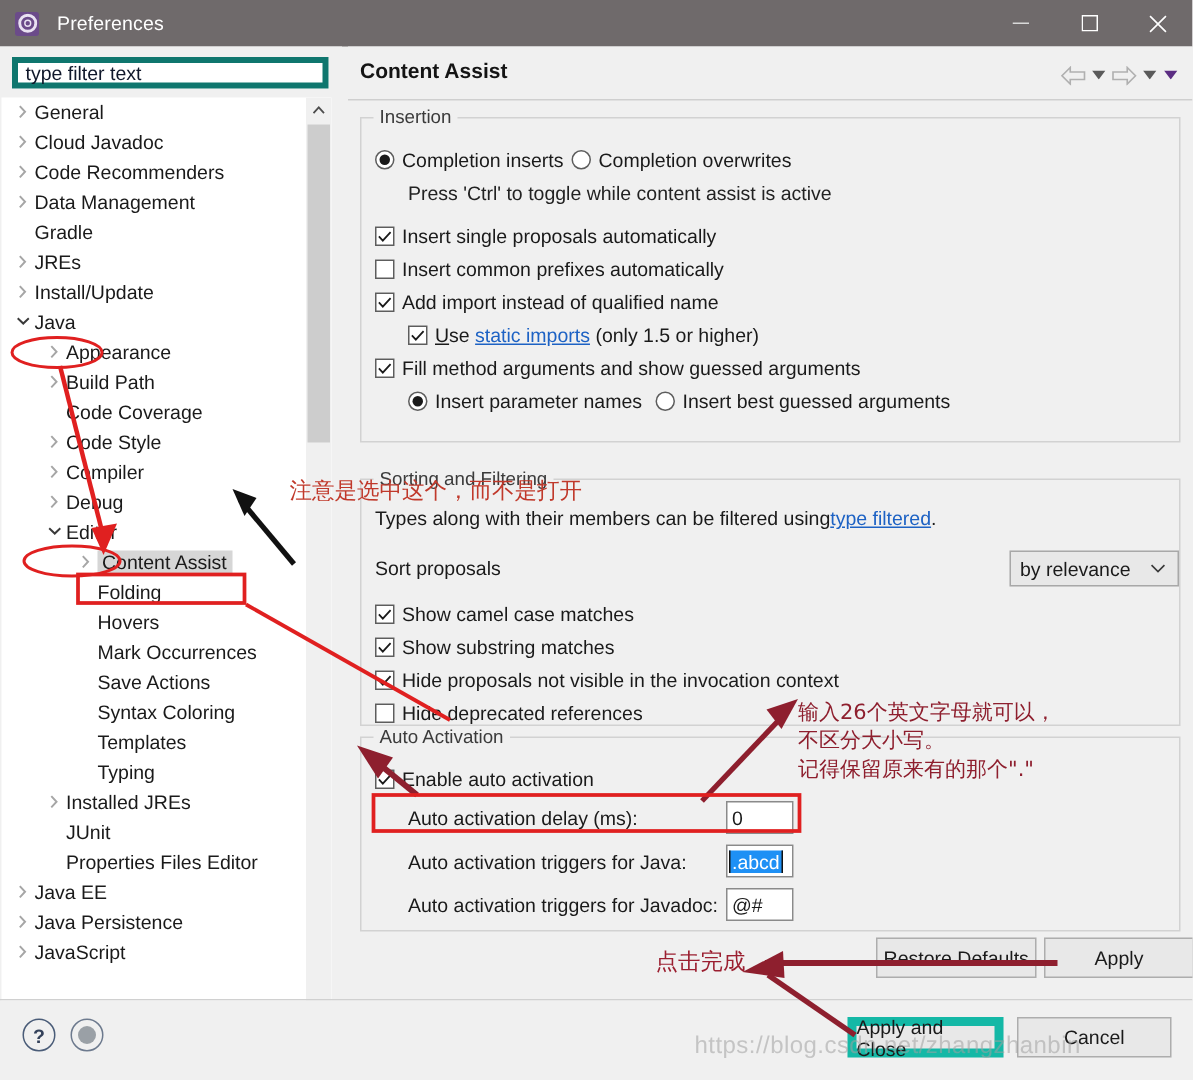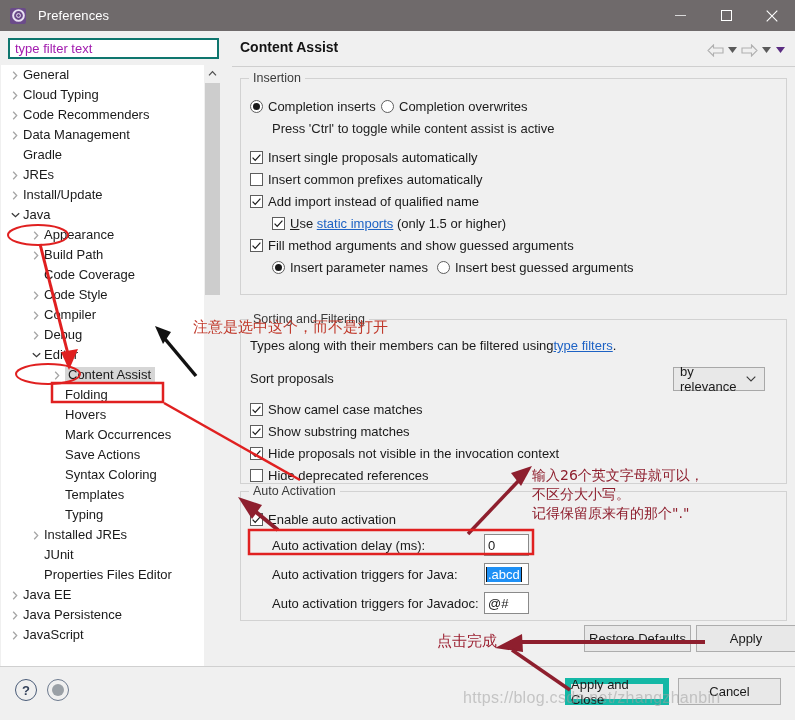--- a/index.html
+++ b/index.html
@@ -46,25 +46,25 @@
   
   #leftpane {
     position: absolute; left: 0; top: 31px;
     width: 228px; height: 635px;
     background: #f0f0f0;
   }
   #filterbox {
     position: absolute; left: 8px; top: 7px;
     width: 211px; height: 21px;
     background: #ffffff;
-    border: 2px solid #0f766e;
+    border: 4px solid #0f766e;
     box-sizing: border-box;
     display: flex; align-items: center;
     padding-left: 5px;
-    font-size: 13px; color: #a21caf;
+    font-size: 13px; color: #0f172a;
   }
   #treewrap {
     position: absolute; left: 1px; top: 34px;
     width: 220px; height: 627px;
     background: #ffffff;
     overflow: hidden;
   }
   .trow {
     height: 20px; line-height: 20px;
     font-size: 13px; color: #1a1a1a;
@@ -171,21 +171,21 @@
     display:flex; align-items:center; padding-left: 3px;
   }
   .tin .selvalue {
     background: #1e90f5; color: #ffffff;
     border-left: 1px solid #111; border-right: 1px solid #111;
     padding: 0 1px;
   }
   
   #combo {
     position:absolute; left: 432px; top: 47px;
-    width: 92px; height: 24px; box-sizing:border-box;
+    width: 113px; height: 24px; box-sizing:border-box;
     background: #e8e8e8; border: 1px solid #a8a8a8;
     display:flex; align-items:center;
     font-size: 13px; color:#1a1a1a;
   }
   #combo .cv { margin-left: 6px; }
   #combo .cc { margin-left: auto; margin-right: 8px; color:#3a3a3a; font-size: 9px; }
 
   
   #btnrow-top {
     position:absolute; left: 232px; top: 620px; width: 563px; height: 38px;
@@ -273,21 +273,21 @@
     <div id="filterbox">
       <span id="filter-placeholder">type filter text</span>
     </div>
     <div id="treewrap">
       <div id="treelist">
           <div class="trow ind0"><span class="arrow"><svg width="6" height="9" viewBox="0 0 6 9" style="vertical-align:middle">
                 <path d="M1.2 0.8 L4.7 4.5 L1.2 8.2" fill="none" stroke="#a6a6a6" stroke-width="1.3"></path>
               </svg></span><span class="lbl">General</span></div>
           <div class="trow ind0"><span class="arrow"><svg width="6" height="9" viewBox="0 0 6 9" style="vertical-align:middle">
                 <path d="M1.2 0.8 L4.7 4.5 L1.2 8.2" fill="none" stroke="#a6a6a6" stroke-width="1.3"></path>
-              </svg></span><span class="lbl">Cloud Typing</span></div>
+              </svg></span><span class="lbl">Cloud Javadoc</span></div>
           <div class="trow ind0"><span class="arrow"><svg width="6" height="9" viewBox="0 0 6 9" style="vertical-align:middle">
                 <path d="M1.2 0.8 L4.7 4.5 L1.2 8.2" fill="none" stroke="#a6a6a6" stroke-width="1.3"></path>
               </svg></span><span class="lbl">Code Recommenders</span></div>
           <div class="trow ind0"><span class="arrow"><svg width="6" height="9" viewBox="0 0 6 9" style="vertical-align:middle">
                 <path d="M1.2 0.8 L4.7 4.5 L1.2 8.2" fill="none" stroke="#a6a6a6" stroke-width="1.3"></path>
               </svg></span><span class="lbl">Data Management</span></div>
           <div class="trow ind0"><span class="noarrow"></span><span class="lbl">Gradle</span></div>
           <div class="trow ind0"><span class="arrow"><svg width="6" height="9" viewBox="0 0 6 9" style="vertical-align:middle">
                 <path d="M1.2 0.8 L4.7 4.5 L1.2 8.2" fill="none" stroke="#a6a6a6" stroke-width="1.3"></path>
               </svg></span><span class="lbl">JREs</span></div>
@@ -454,21 +454,21 @@
         <span class="rb"></span>
         <span>Insert best guessed arguments</span>
       </div>
     </div>
 
     <div class="group" id="g-sorting">
       <div class="gtitle">Sorting and Filtering</div>
 
       <div class="ctrl" style="left:9px; top:18px;">
         <span>Types along with their members can be filtered using </span>
-          <span class="lnk">type filters</span>
+          <span class="lnk">type filtered</span>
           <span>.</span>
       </div>
 
       <div class="ctrl" style="left:9px; top:51px;">Sort proposals</div>
       <div id="combo">
         <span class="cv">by relevance</span>
         <span class="cc">
           <svg width="10" height="6" viewBox="0 0 10 6">
               <path d="M0.7 0.7 L5 5 L9.3 0.7" fill="none" stroke="#3a3a3a" stroke-width="1.1"></path>
             </svg>

